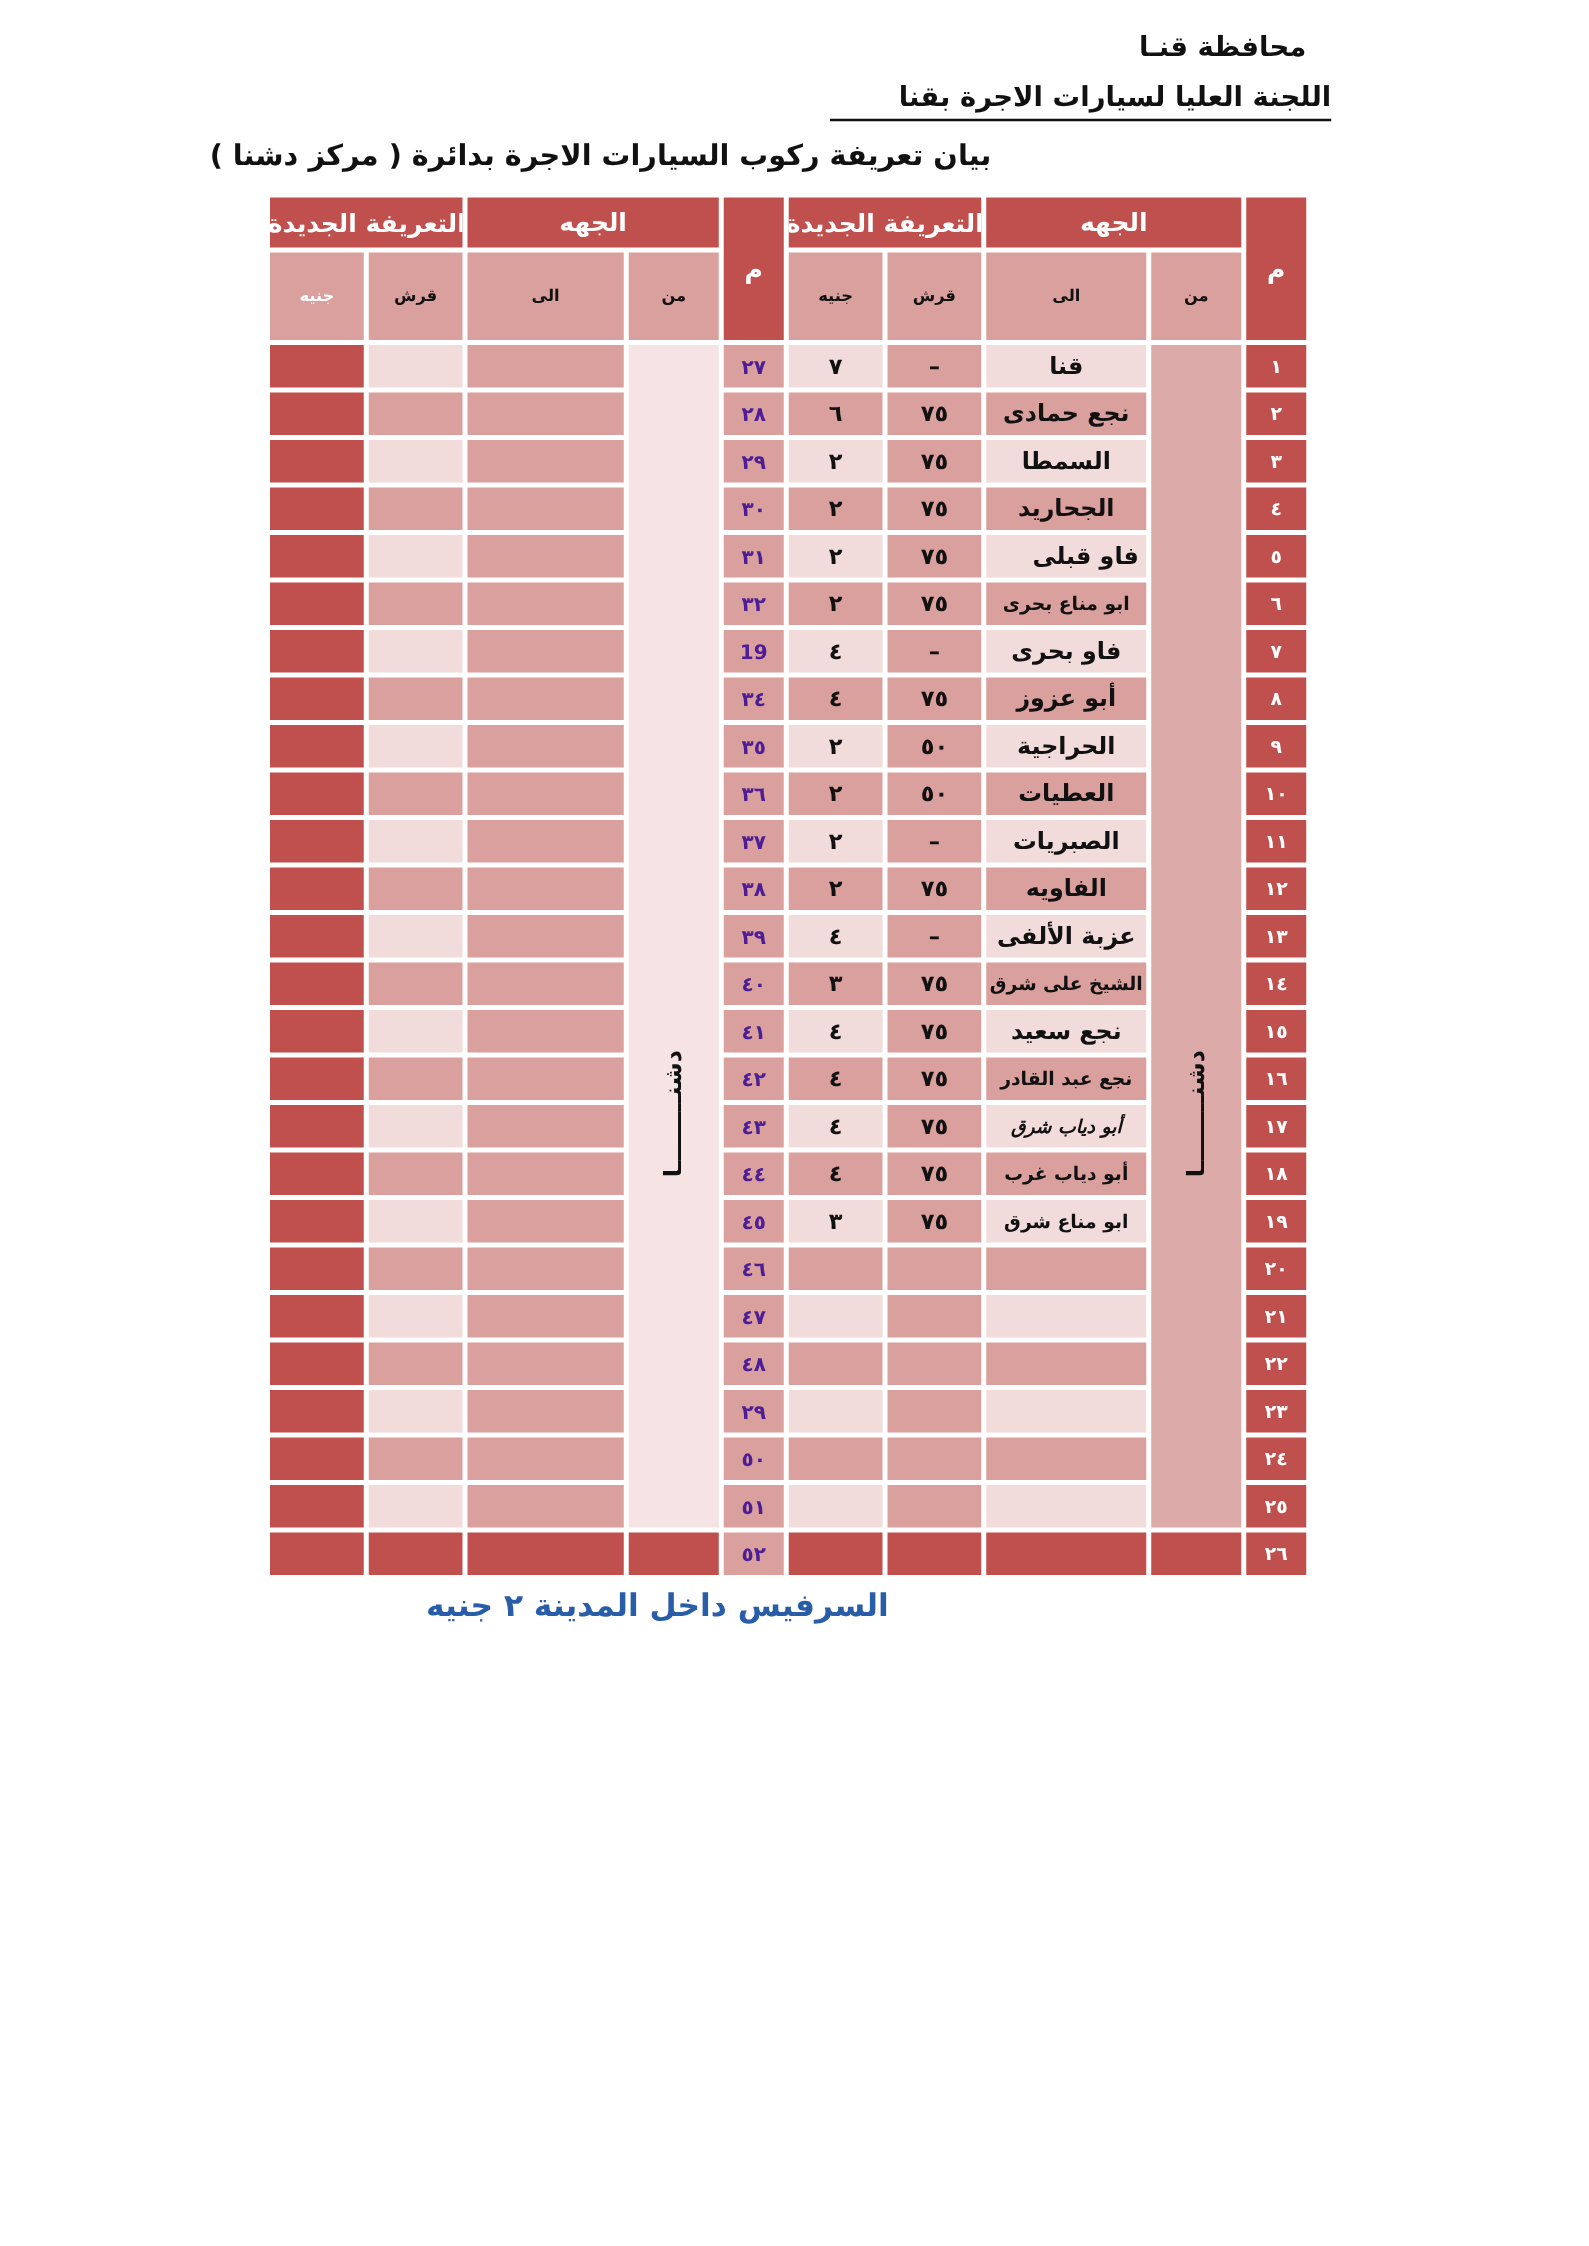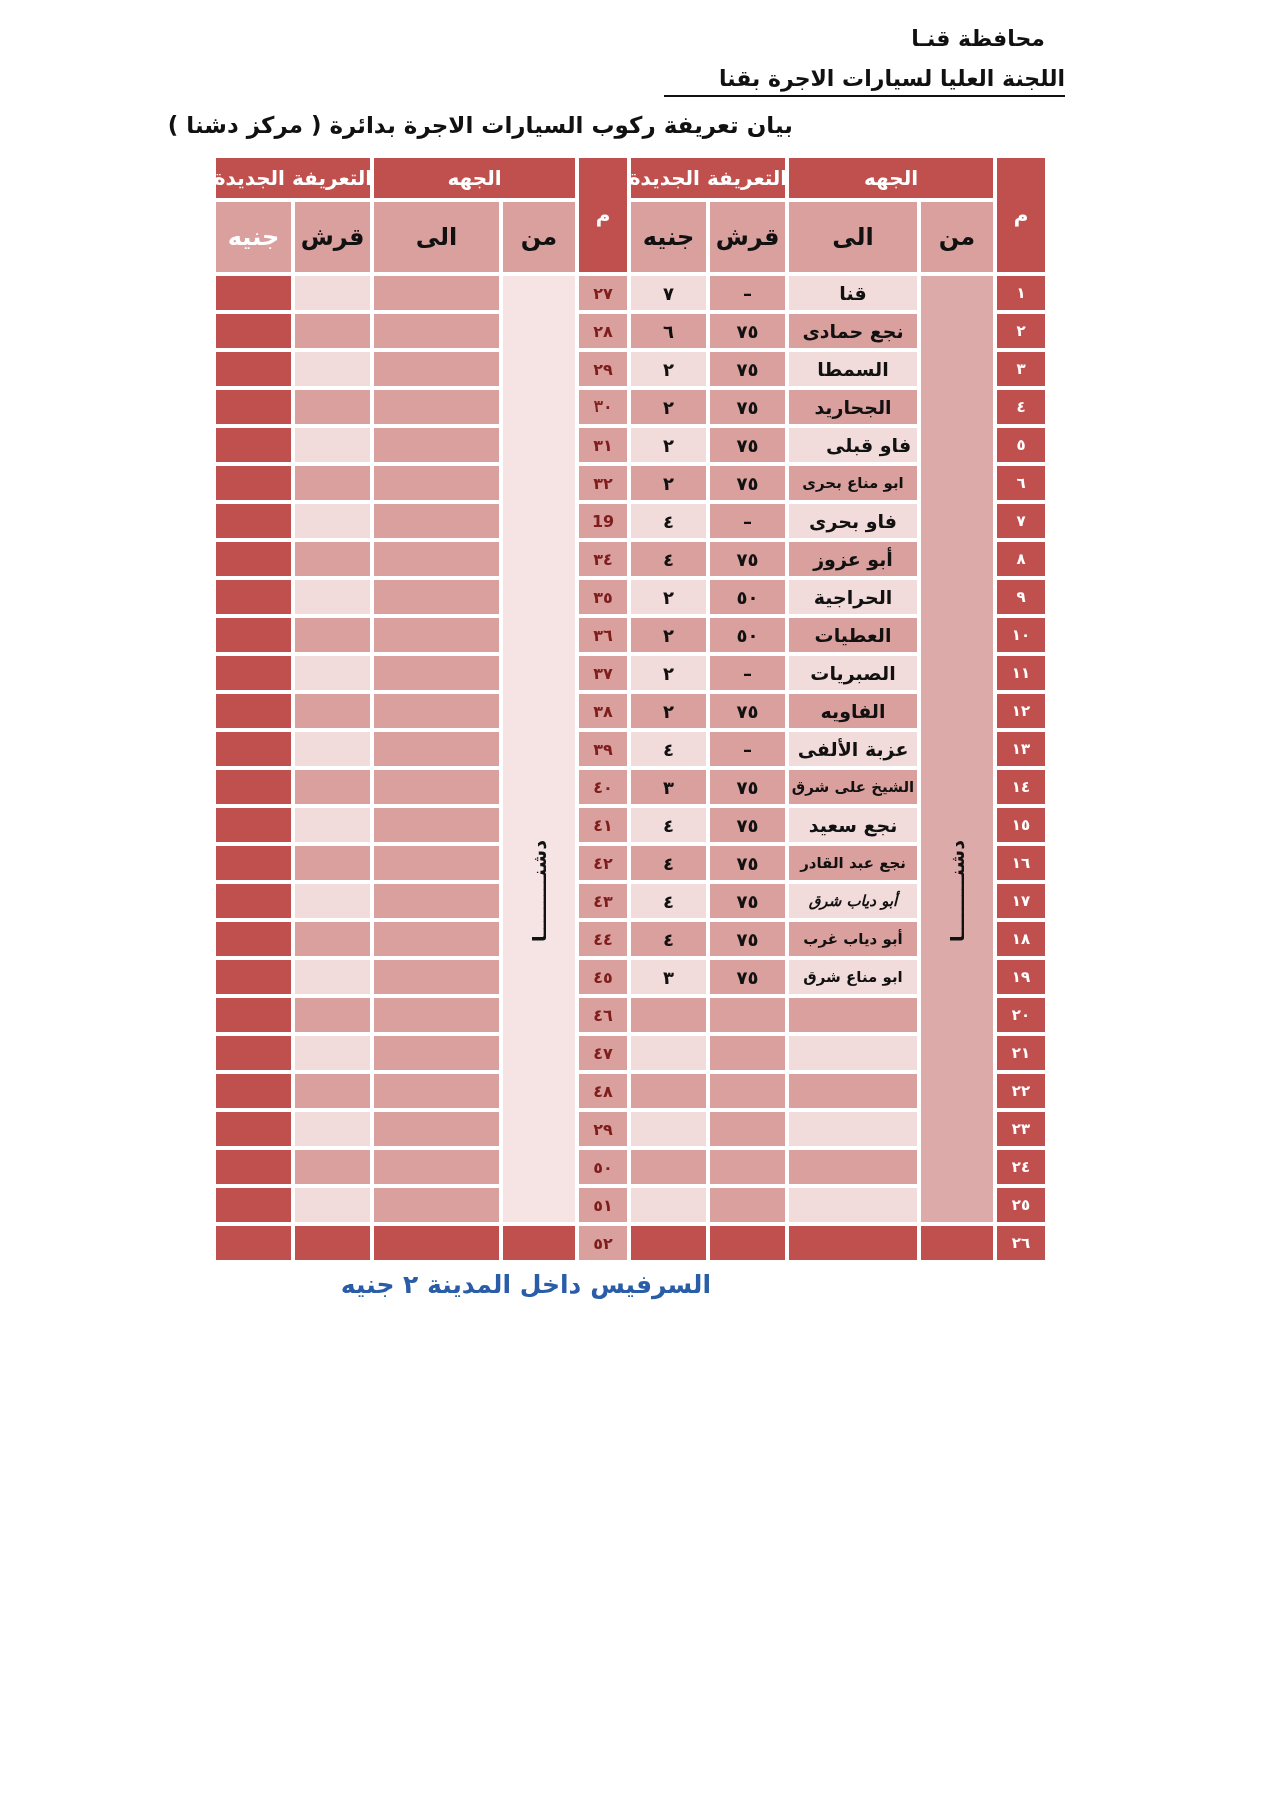--- a/index.html
+++ b/index.html
@@ -37,26 +37,26 @@
     grid-auto-rows:34px;
     gap:4px;
     background:#ffffff;
   }
   .cell{
     display:flex;align-items:center;justify-content:center;
     font-weight:bold;color:#111;
     overflow:hidden;white-space:nowrap;
   }
   .hdr1{background:#c0504d;color:#fff;font-size:20px;}
-  .hdr2{background:#d9a09e;color:#111;font-size:24px;}
+  .hdr2{background:#d9a09e;color:#111;font-size:13px;}
   .dark{background:#c0504d;color:#fff;}
   .medium{background:#d9a09e;}
   .light{background:#f2dcdb;}
   .numcell{font-size:15px;}
-  .num2cell{background:#d9a09e;color:#7f1d1d;font-size:16px;}
+  .num2cell{background:#d9a09e;color:#4c1d95;font-size:16px;}
   .towncell{font-size:19px;}
   .towncell.small{font-size:15px;}
   .valcell{font-size:18px;}
   .from-merged{position:relative;background:#dcaaa9;}
   .from-merged.left-side{background:#f5e4e3;}
   .vert-label{
     position:absolute;top:65%;left:50%;
     transform:translate(-50%,-50%) rotate(-90deg);
     font-size:19px;font-weight:bold;color:#111;
     white-space:nowrap;
@@ -127,21 +127,21 @@
     <div class="cell medium valcell" style="grid-area: 5 / 4;">٧٥</div>
     <div class="cell light valcell" style="grid-area: 5 / 5;">٢</div>
     <div class="cell num2cell" style="grid-area: 5 / 6;">٢٩</div>
     <div class="cell medium" style="grid-area: 5 / 8;"></div>
     <div class="cell light" style="grid-area: 5 / 9;"></div>
     <div class="cell dark" style="grid-area: 5 / 10;"></div>
     <div class="cell dark numcell" style="grid-area: 6 / 1;">٤</div>
     <div class="cell medium towncell" style="grid-area: 6 / 3;">الجحاريد</div>
     <div class="cell medium valcell" style="grid-area: 6 / 4;">٧٥</div>
     <div class="cell medium valcell" style="grid-area: 6 / 5;">٢</div>
-    <div class="cell num2cell" style="grid-area: 6 / 6; font-family: Liberation Mono, monospace;">٣٠</div>
+    <div class="cell num2cell" style="grid-area: 6 / 6;">٣٠</div>
     <div class="cell medium" style="grid-area: 6 / 8;"></div>
     <div class="cell medium" style="grid-area: 6 / 9;"></div>
     <div class="cell dark" style="grid-area: 6 / 10;"></div>
     <div class="cell dark numcell" style="grid-area: 7 / 1;">٥</div>
     <div class="cell light towncell" style="grid-area: 7 / 3; padding-left: 31px;">فاو قبلى</div>
     <div class="cell medium valcell" style="grid-area: 7 / 4;">٧٥</div>
     <div class="cell light valcell" style="grid-area: 7 / 5;">٢</div>
     <div class="cell num2cell" style="grid-area: 7 / 6;">٣١</div>
     <div class="cell medium" style="grid-area: 7 / 8;"></div>
     <div class="cell light" style="grid-area: 7 / 9;"></div>

